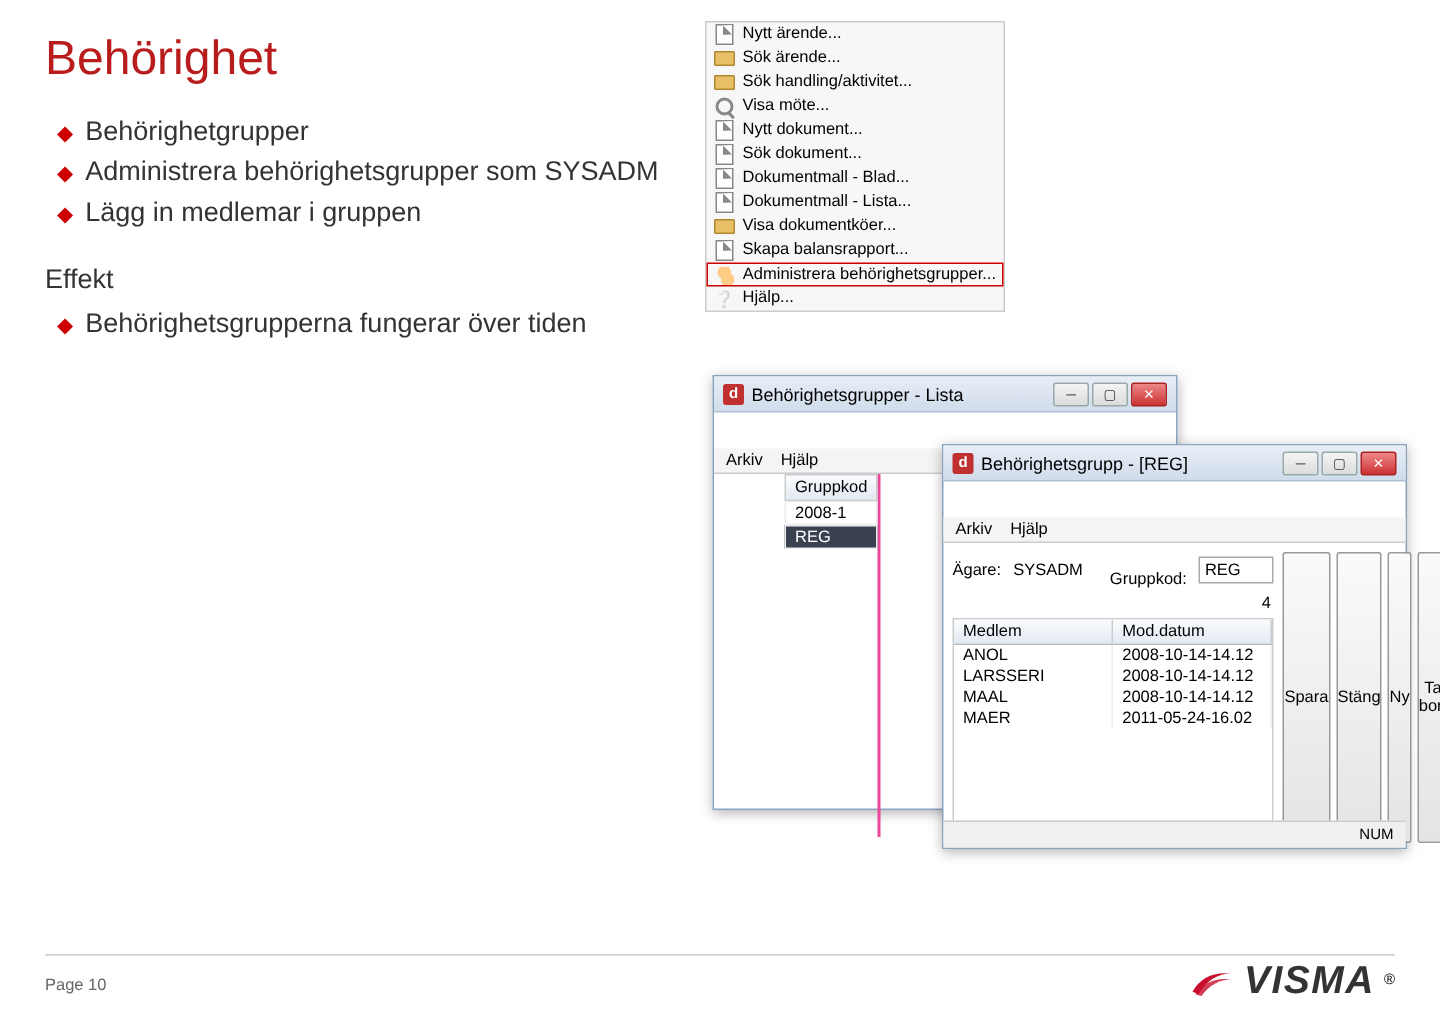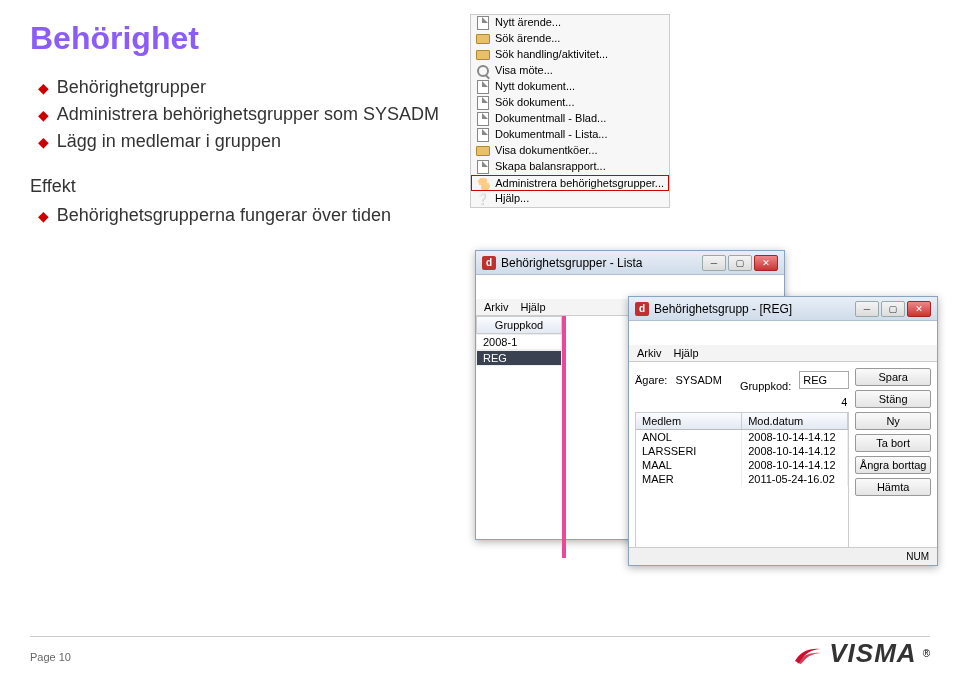--- a/index.html
+++ b/index.html
@@ -1,20 +1,20 @@
 <!DOCTYPE html>
 <html><head>
 <meta charset="utf-8">
 <style>
   * { box-sizing: border-box; margin: 0; padding: 0; }
   body { width: 960px; height: 683px; background: #fff; font-family: Arial, sans-serif; position: relative; overflow: hidden; }
   
   .slide { position: relative; width: 100%; height: 100%; padding: 20px 30px; }
   
-  .title { font-size: 32px; font-weight: bold; color: #8b5cf6; margin-bottom: 20px; }
+  .title { font-size: 32px; font-weight: normal; color: #b91c1c; margin-bottom: 20px; }
   
   .bullet-list { margin-left: 8px; }
   .bullet-list .bullet { display: flex; align-items: flex-start; margin-bottom: 6px; font-size: 18px; color: #333; }
   .bullet-list .bullet .dot { color: #c00; font-size: 14px; margin-right: 8px; margin-top: 3px; }
   .sub-heading { font-size: 18px; color: #333; margin-top: 24px; margin-bottom: 8px; }
   
   
   .context-menu { position: absolute; top: 14px; left: 470px; width: 200px; background: #f7f7f7; border: 1px solid #ccc; font-size: 11px; font-family: "Segoe UI", Tahoma, sans-serif; }
   .context-menu .item { display: flex; align-items: flex-start; padding: 1px 4px; height: 16px; }
   .context-menu .item .icon { width: 16px; height: 14px; margin-right: 4px; display: flex; align-items: center; justify-content: center; }
@@ -27,29 +27,29 @@
   .titlebar .left { display: flex; align-items: center; gap: 5px; }
   .titlebar .caption { font-size: 12px; }
   .titlebar .buttons { display: flex; gap: 2px; }
   .win-btn { width: 24px; height: 16px; border: 1px solid #9aa; background: linear-gradient(#f4f4f4,#dcdcdc); border-radius: 2px; display: flex; align-items: center; justify-content: center; font-size: 9px; color: #333; }
   .win-btn.close { background: linear-gradient(#e88,#c33); color: #fff; border-color: #a22; }
   .menubar { display: flex; gap: 12px; padding: 2px 8px; border-bottom: 1px solid #ccc; background: #f4f4f4; font-size: 11px; margin-top: 24px; }
   .menubar span { cursor: default; }
   
   .list-window { top: 250px; left: 475px; width: 310px; height: 290px; }
   .list-body { display: flex; height: calc(100% - 46px); }
-  .list-col { flex: 0 0 90px; border-right: 4px solid #ec4899; }
+  .list-col { flex: 0 0 90px; border-right: 2px solid #ec4899; padding-left: 47px; }
   .list-col .header { background: linear-gradient(#fafcff,#e3e9f2); border-bottom: 1px solid #bbb; padding: 2px 6px; font-size: 11px; text-align: center; border: 1px solid #ccc; }
   .list-col .row { padding: 1px 6px; font-size: 11px; border: 1px solid #eee; }
   .list-col .row.selected { background: #3a4252; color: #fff; }
   
   .detail-window { top: 296px; left: 628px; width: 310px; height: 270px; }
   .detail-body { padding: 6px; display: flex; gap: 6px; }
   .detail-left { flex: 1; }
-  .detail-right { width: 76px; display: flex; flex-direction: column; gap: 4px; }
+  .detail-right { width: 76px; display: flex; flex-direction: row; gap: 4px; }
   .field-row { display: flex; align-items: center; gap: 4px; margin-bottom: 4px; font-size: 11px; }
   .field-row label { white-space: nowrap; }
   .field-row input { border: 1px solid #aaa; padding: 1px 3px; font-size: 11px; height: 18px; }
   .inline { display: flex; gap: 8px; align-items: center; }
   .members-table { border: 1px solid #ccc; height: 150px; background: #fff; margin-top: 4px; overflow: hidden; }
   .members-table .thead { display: flex; background: linear-gradient(#fafcff,#e3e9f2); border-bottom: 1px solid #bbb; }
   .members-table .thead div { flex: 1; padding: 2px 6px; font-size: 11px; border-right: 1px solid #ccc; }
   .members-table .trow { display: flex; }
   .members-table .trow div { flex: 1; padding: 1px 6px; font-size: 11px; border-right: 1px solid #eee; }
   .btn { background: linear-gradient(#fafafa,#e4e4e4); border: 1px solid #999; border-radius: 2px; padding: 2px 0; font-size: 11px; text-align: center; width: 100%; cursor: pointer; }

